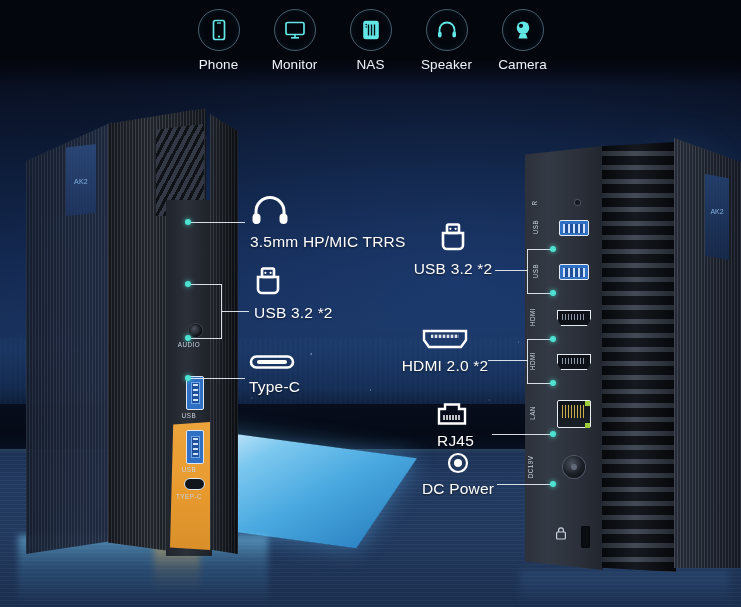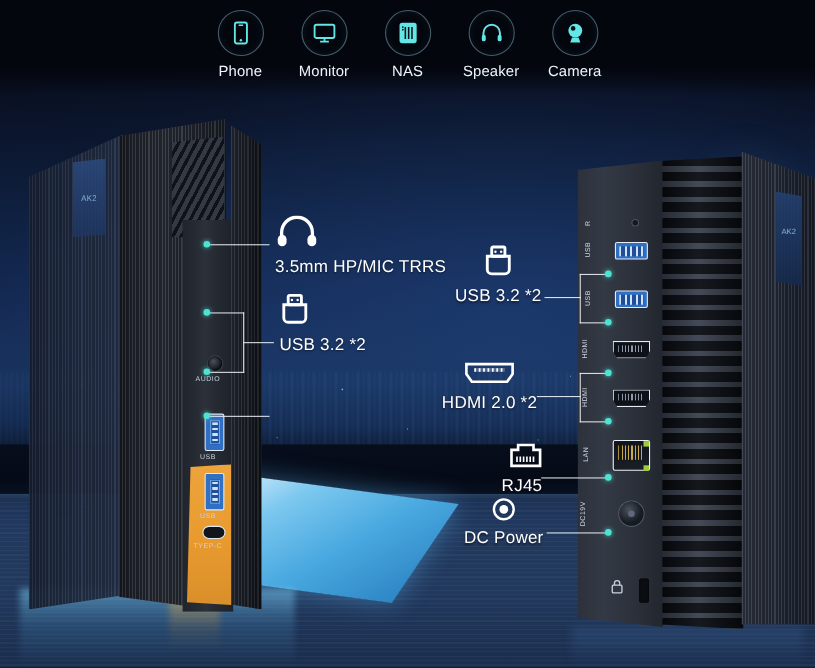--- a/index.html
+++ b/index.html
@@ -528,20 +528,29 @@
         <circle cx="11.4" cy="6.8" r="1.1" fill="#ffffff" stroke="none"></circle>
         <circle cx="16.6" cy="6.8" r="1.1" fill="#ffffff" stroke="none"></circle>
         <path d="M4 11 h20 v12 a4 4 0 0 1 -4 4 h-12 a4 4 0 0 1 -4 -4 Z"></path>
       </svg>
     </div>
     <div class="co-text" style="margin-top:4px;">USB 3.2 *2</div>
   </div>
 
   <div class="node" style="left:185px; top:375px;"></div>
   <div class="leader" style="left:190px; top:378px; width:55px;"></div>
+  <div class="callout" style="left:249px; top:352px;">
+    <div class="co-icon">
+      <svg width="46" height="20" viewBox="0 0 46 20" fill="none" stroke="#ffffff" stroke-width="2.6">
+        <rect x="2" y="4.5" width="42" height="11" rx="5.5"></rect>
+        <rect x="8" y="8" width="30" height="4" rx="2" fill="#ffffff" stroke="none"></rect>
+      </svg>
+    </div>
+    <div class="co-text" style="margin-top:2px;">Type-C</div>
+  </div>
 
   <div class="node" style="left:550px; top:246px;"></div>
   <div class="node" style="left:550px; top:290px;"></div>
   <div class="leader" style="left:527px; top:249px; width:25px;"></div>
   <div class="leader" style="left:527px; top:293px; width:25px;"></div>
   <div class="leader-v" style="left:527px; top:249px; height:45px;"></div>
   <div class="leader" style="left:495px; top:270px; width:33px;"></div>
   <div class="callout" style="left:411px; top:222px; text-align:center; width:84px;">
     <div class="co-icon" style="margin:0 auto;">
       <svg width="28" height="30" viewBox="0 0 28 30" fill="none" stroke="#ffffff" stroke-width="2.6">
@@ -566,21 +575,21 @@
         <path d="M3 3 h42 v9 l-5 7 h-32 l-5 -7 Z"></path>
         <path d="M10 6.5 h28 v3.5 h-28 Z" fill="#ffffff" stroke="none" opacity=".25"></path>
         <path d="M11 6.8 v3.2 M15 6.8 v3.2 M19 6.8 v3.2 M23 6.8 v3.2 M27 6.8 v3.2 M31 6.8 v3.2 M35 6.8 v3.2" stroke="#ffffff" stroke-width="1.6"></path>
       </svg>
     </div>
     <div class="co-text" style="margin-top:3px;">HDMI 2.0 *2</div>
   </div>
 
   <div class="node" style="left:550px; top:431px;"></div>
   <div class="leader" style="left:492px; top:434px; width:60px;"></div>
-  <div class="callout" style="left:437px; top:402px; text-align:right; width:56px;">
+  <div class="callout" style="left:437px; top:402px; text-align:left; width:56px;">
     <div class="co-icon" style="margin:0 auto;">
       <svg width="30" height="24" viewBox="0 0 30 24" fill="none" stroke="#ffffff" stroke-width="2.4">
         <path d="M2 7 h6 V2.5 h14 V7 h6 v14.5 h-26 Z"></path>
         <path d="M7 13 v5 M10 13 v5 M13 13 v5 M16 13 v5 M19 13 v5 M22 13 v5" stroke="#ffffff" stroke-width="1.5"></path>
       </svg>
     </div>
     <div class="co-text" style="margin-top:2px;">RJ45</div>
   </div>
 
   <div class="node" style="left:550px; top:481px;"></div>

